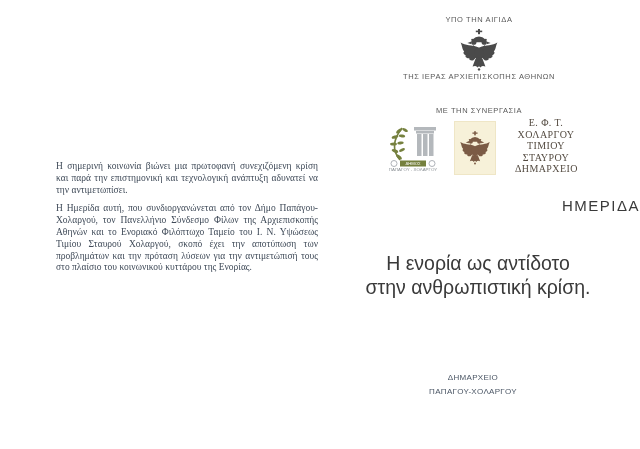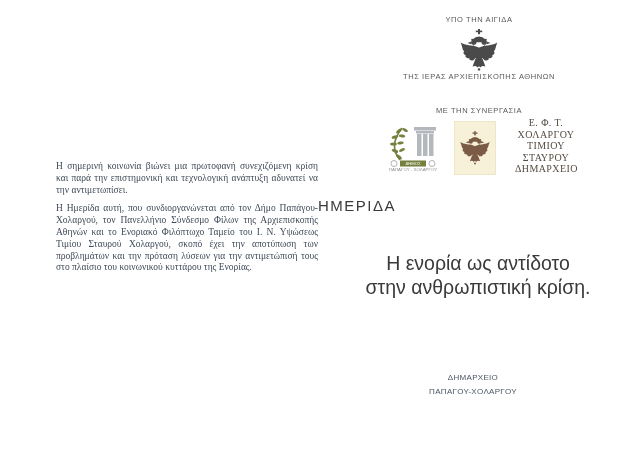--- a/index.html
+++ b/index.html
@@ -32,21 +32,21 @@
     position:absolute;left:136px;top:121px;width:40px;height:52px;
     background:#f7f1d9;border:1px solid #efe6c6;
     display:flex;align-items:center;justify-content:center;
   }
   .eft-block{
     position:absolute;left:197px;top:117px;width:62px;text-align:center;
     font-family:"Liberation Serif",serif;
     font-size:10px;line-height:11.6px;color:#554c42;letter-spacing:0.4px;
   }
   .event-type{
-    position:absolute;left:0;top:197px;width:100%;text-align:left;
+    position:absolute;left:0;top:197px;width:100%;text-align:right;
     font-size:15px;color:#3a3a3a;letter-spacing:1.5px;
   }
   .main-title{
     position:absolute;left:-10px;top:252px;width:340px;text-align:center;
     font-size:19.5px;line-height:23.5px;color:#3a3a3a;
   }
   .date-block{
     position:absolute;left:0;top:371px;width:310px;text-align:center;
     font-size:8px;line-height:14px;color:#4b5665;letter-spacing:0.3px;
   }

